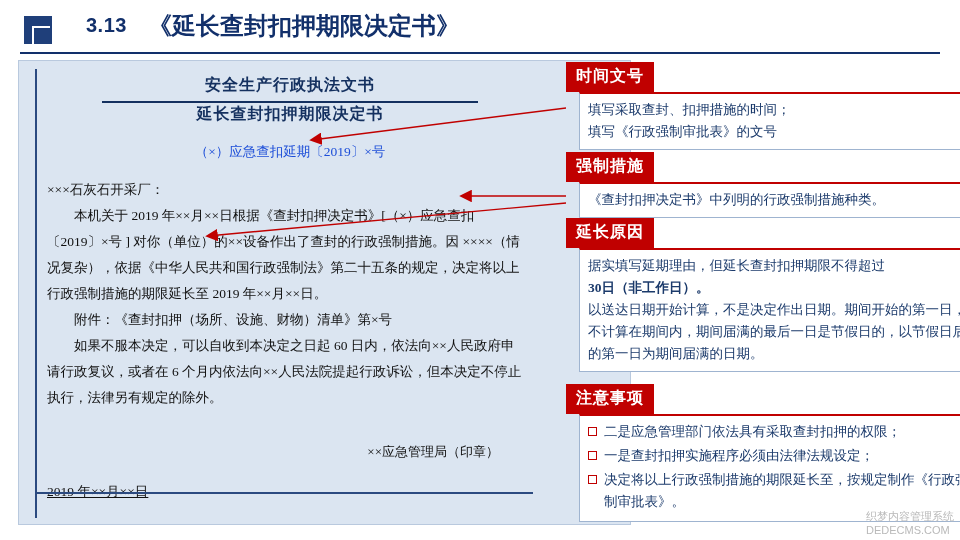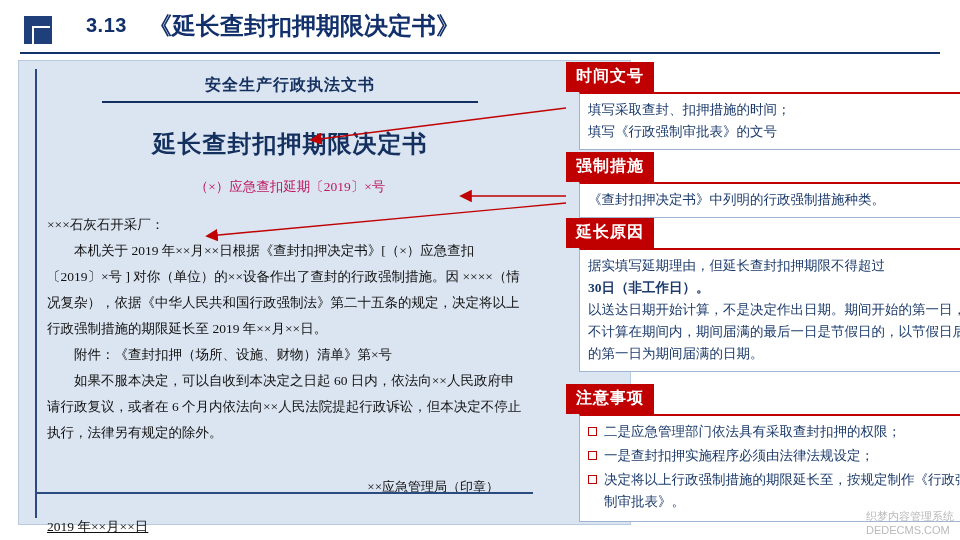--- a/index.html
+++ b/index.html
@@ -56,25 +56,25 @@
     padding-left:10px;
   }
   .doc-head{
     text-align:center;font-size:16px;font-weight:bold;color:#14305f;
     margin-top:6px;letter-spacing:1px;
   }
   .doc-head-rule{
     width:376px;margin:5px auto 0 auto;height:2px;background:#14305f;
   }
   .doc-title{
-    text-align:center;font-size:24px;font-weight:bold;color:#14305f;
-    margin-top:25px;letter-spacing:1px;
+    text-align:center;font-size:16px;font-weight:bold;color:#14305f;
+    margin-top:1px;letter-spacing:1px;
   }
   .doc-docnum{
-    text-align:center;font-size:13.5px;margin-top:18px;color:#be185d;
+    text-align:center;font-size:13.5px;margin-top:18px;color:#1d4ed8;
   }
   .doc-body{
     font-size:13.5px;line-height:26px;margin-top:14px;padding-right:6px;
   }
   .p-to{margin-top:16px;}
   .p-ind{text-indent:27px;}
   .p-sign{
     text-align:right;margin-top:32px;font-size:13px;padding-right:34px;
   }
   .p-date{

